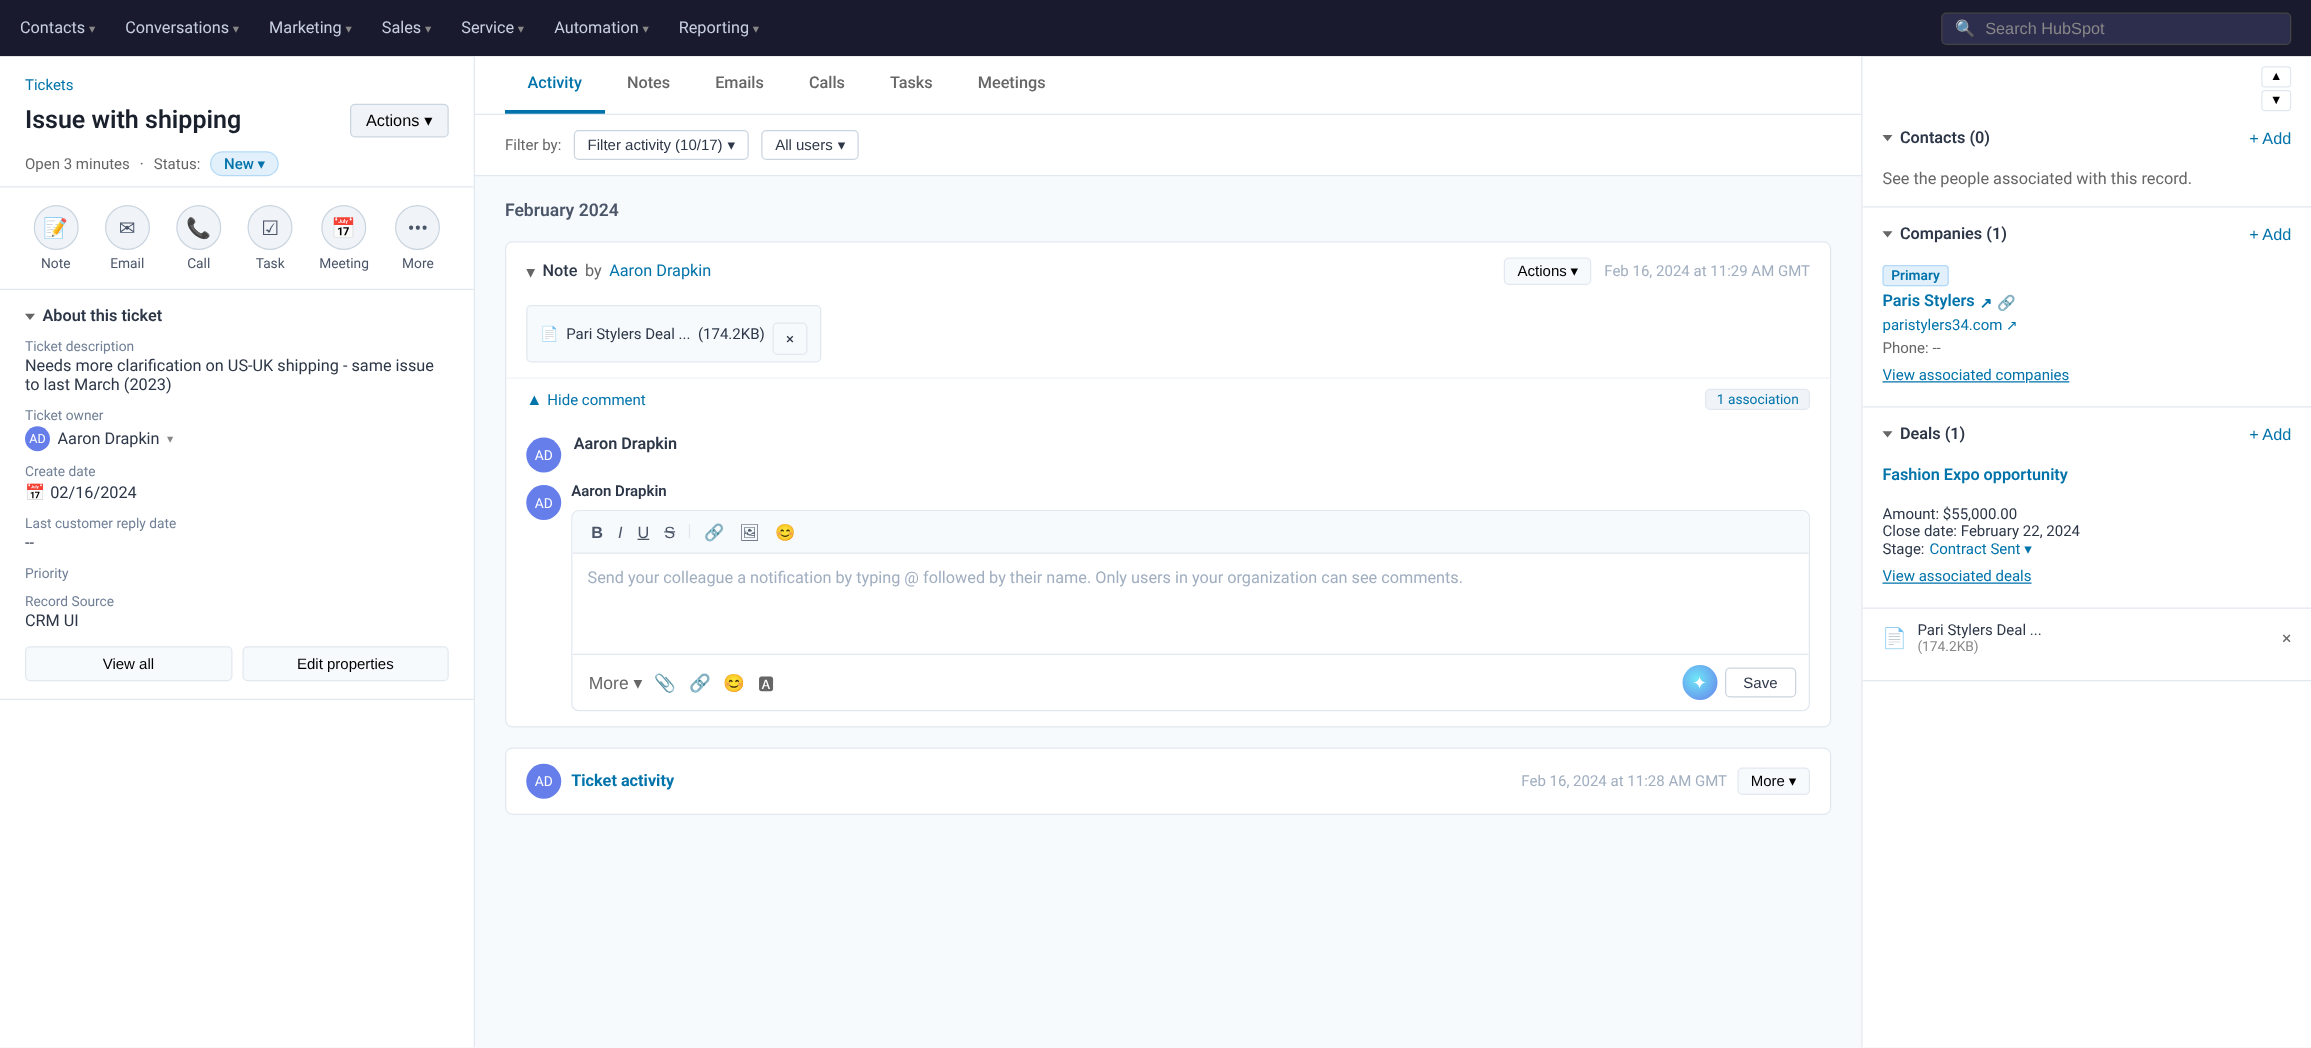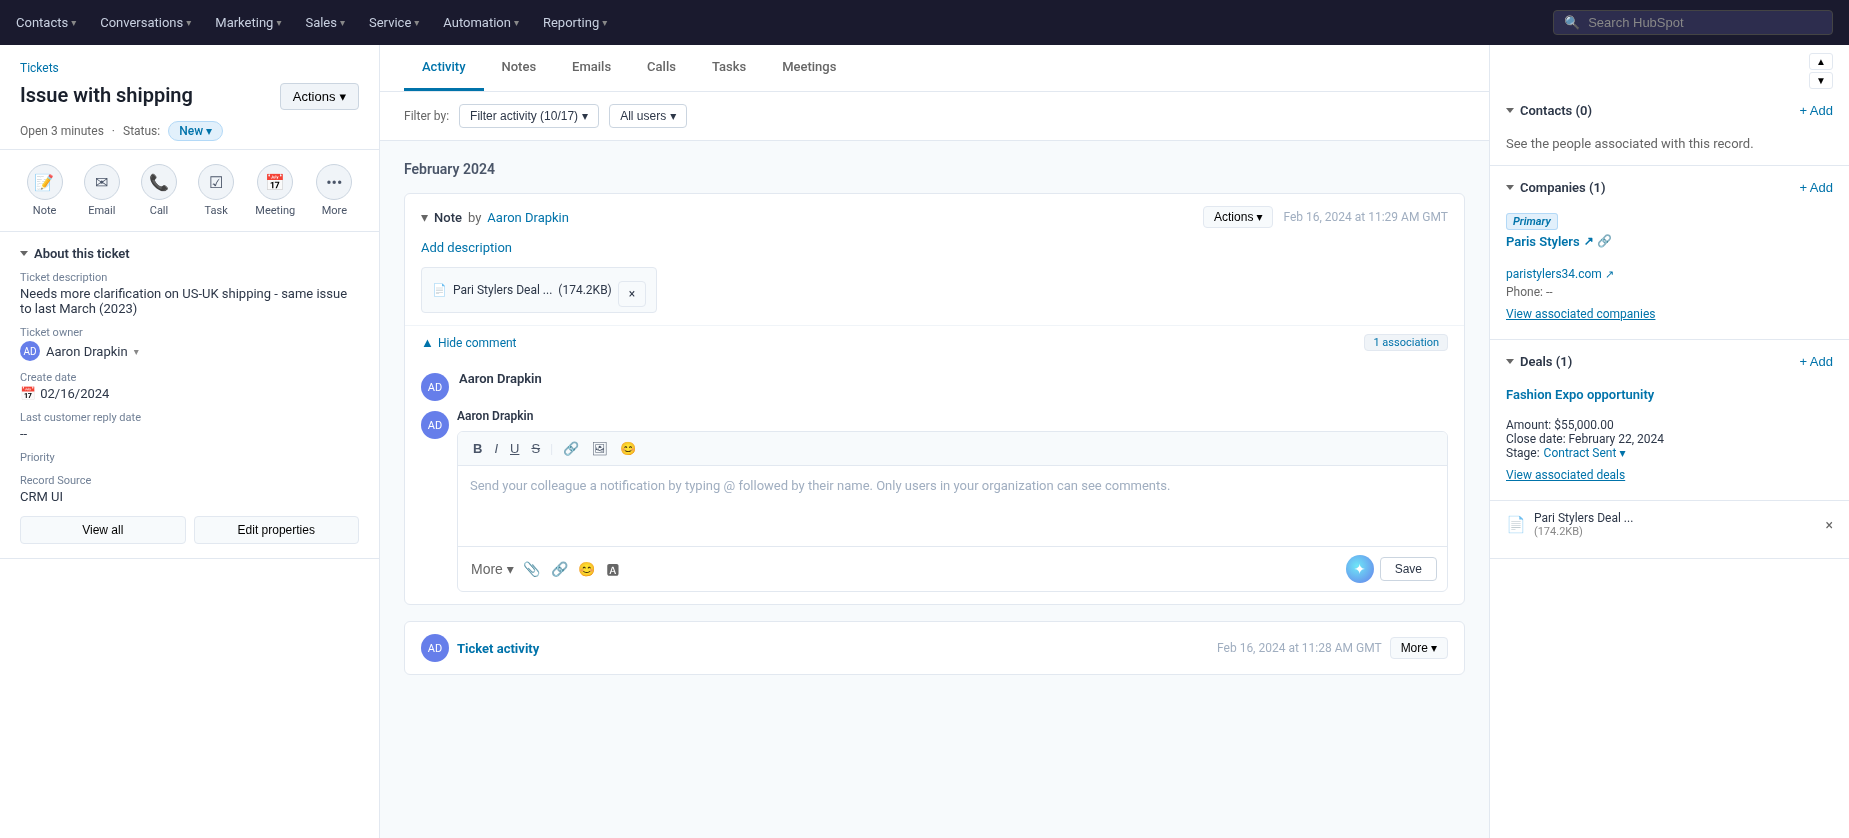--- a/index.html
+++ b/index.html
@@ -98,22 +98,22 @@
     .ta-more-btn { background: #f7fafc; border: 1px solid #e2e8f0; border-radius: 4px; padding: 3px 10px; font-size: 12px; cursor: pointer; display: flex; align-items: center; gap: 3px; }
 
     
     .right-sidebar { width: 360px; min-width: 360px; background: #fff; border-left: 1px solid #e2e8f0; overflow-y: auto; }
     .right-section { border-bottom: 1px solid #e2e8f0; }
     .right-section-header { display: flex; align-items: center; justify-content: space-between; padding: 14px 16px; cursor: pointer; }
     .right-section-title { display: flex; align-items: center; gap: 6px; font-size: 13px; font-weight: 600; color: #2d3748; text-align: right; }
     .add-link { color: #0073aa; font-size: 13px; cursor: pointer; background: none; border: none; font-weight: 500; }
     .right-section-body { padding: 4px 16px 14px; }
     .contacts-empty { font-size: 13px; color: #666; }
-    .primary-badge { background: #e2f0fb; color: #0073aa; border: 1px solid #b3d9f7; border-radius: 3px; padding: 1px 6px; font-size: 11px; font-weight: 600; font-style: italic; }
-    .company-name { font-size: 13px; font-weight: 600; color: #0073aa; display: flex; gap: 4px; margin: 6px 0 18px; }
+    .primary-badge { background: #e2f0fb; color: #0073aa; border: 1px solid #b3d9f7; border-radius: 3px; padding: 1px 6px; font-size: 11px; font-weight: 600; }
+    .company-name { font-size: 13px; font-weight: 600; color: #0073aa; display: flex; align-items: center; gap: 4px; margin: 6px 0 4px; }
     .company-link { color: #0073aa; font-size: 12px; display: flex; align-items: center; gap: 3px; }
     .company-phone { font-size: 12px; color: #666; margin-top: 4px; }
     .view-associated-link { color: #0073aa; font-size: 12px; cursor: pointer; padding: 8px 0 4px; display: block; }
 
     .deal-amount { font-size: 12px; color: #2d3748; margin-top: 2px; }
     .deal-close { font-size: 12px; color: #2d3748; }
     .deal-stage { font-size: 12px; color: #2d3748; display: flex; align-items: center; gap: 4px; }
     .stage-value { color: #0073aa; cursor: pointer; }
 
     .attachment-item { display: flex; align-items: center; gap: 8px; padding: 6px 0; border-bottom: 1px solid #f0f4f8; }
@@ -287,21 +287,20 @@
           <div style="display:flex;align-items:center;gap:10px;">
             <button class="activity-actions-btn">
               <span>Actions</span>
               <span>▾</span>
             </button>
             <span class="activity-timestamp">Feb 16, 2024 at 11:29 AM GMT</span>
           </div>
         </div>
 
         <div class="activity-card-body">
-          <div class="add-desc">Add description</div>
           <div>
             <div class="attachment-pill">
               <span style="color:#e53e3e;">📄</span>
               <span>Pari Stylers Deal ...</span>
               <span>(174.2KB)</span>
               <span class="attachment-pill .close-x">×</span>
             </div>
           </div>
         </div>
 

